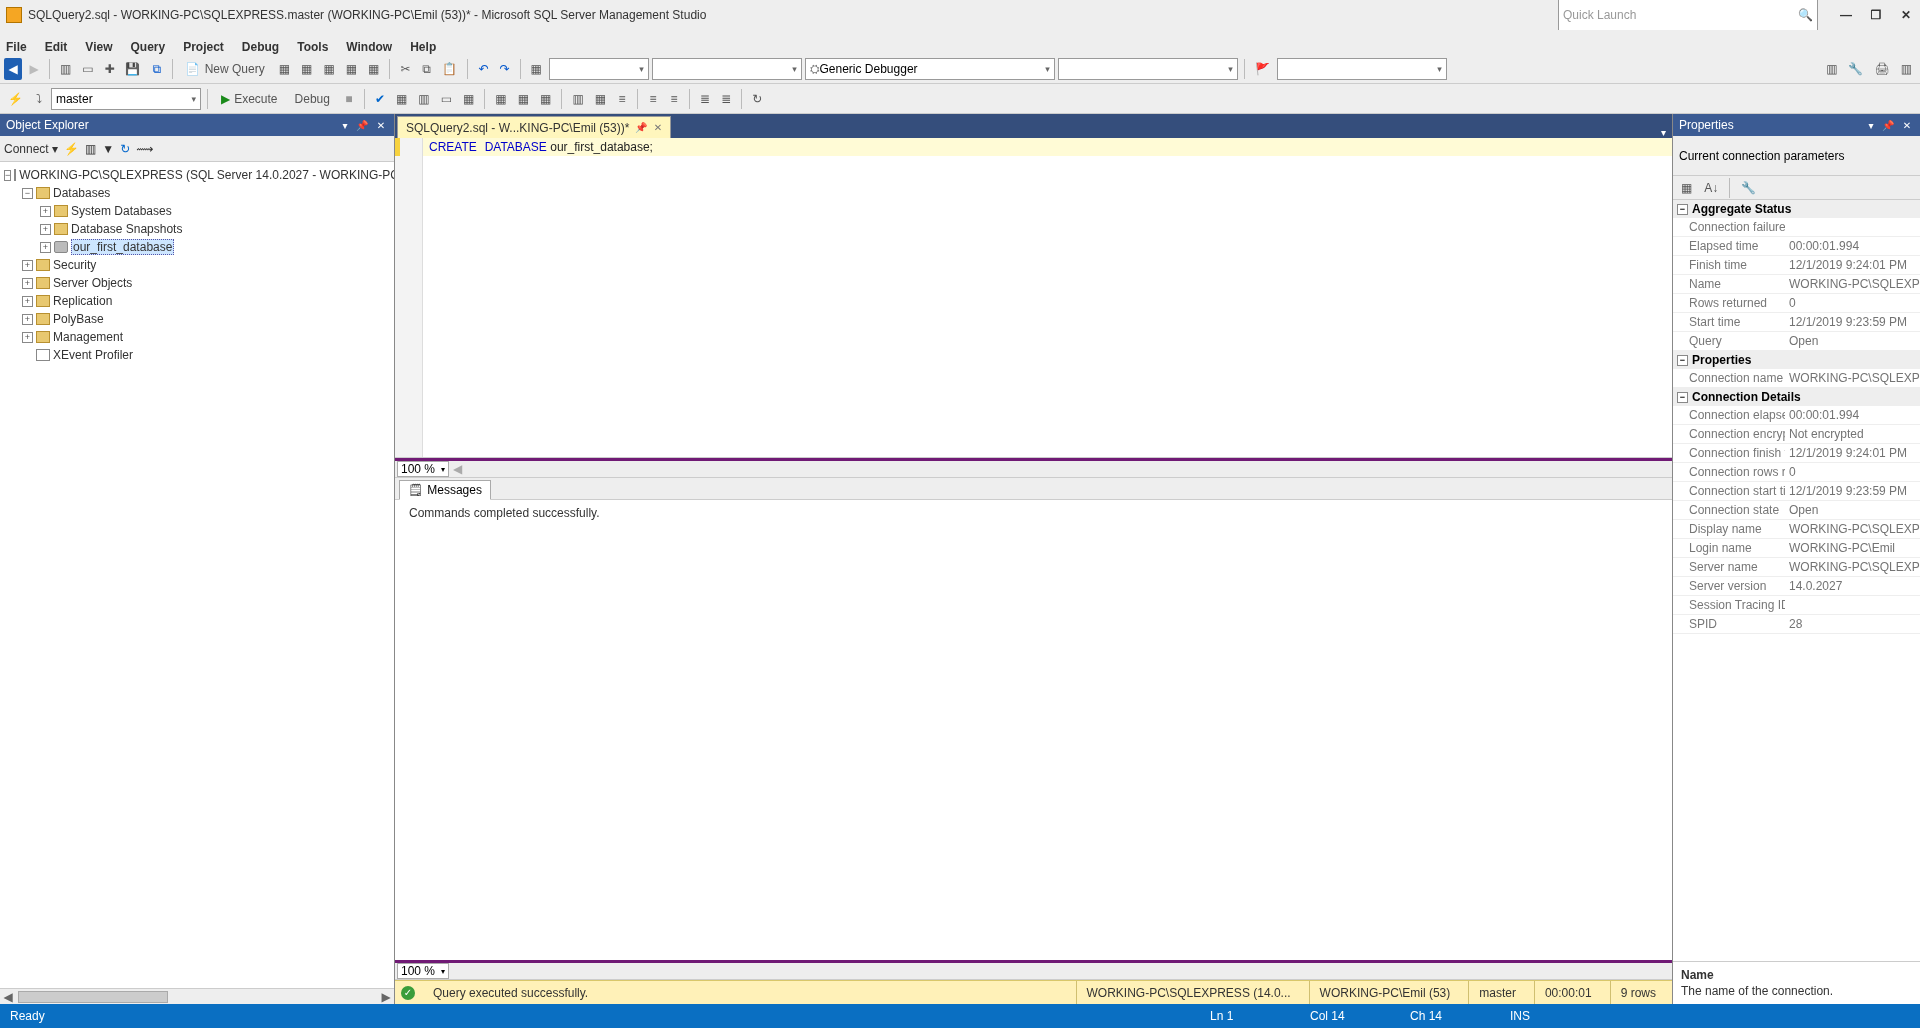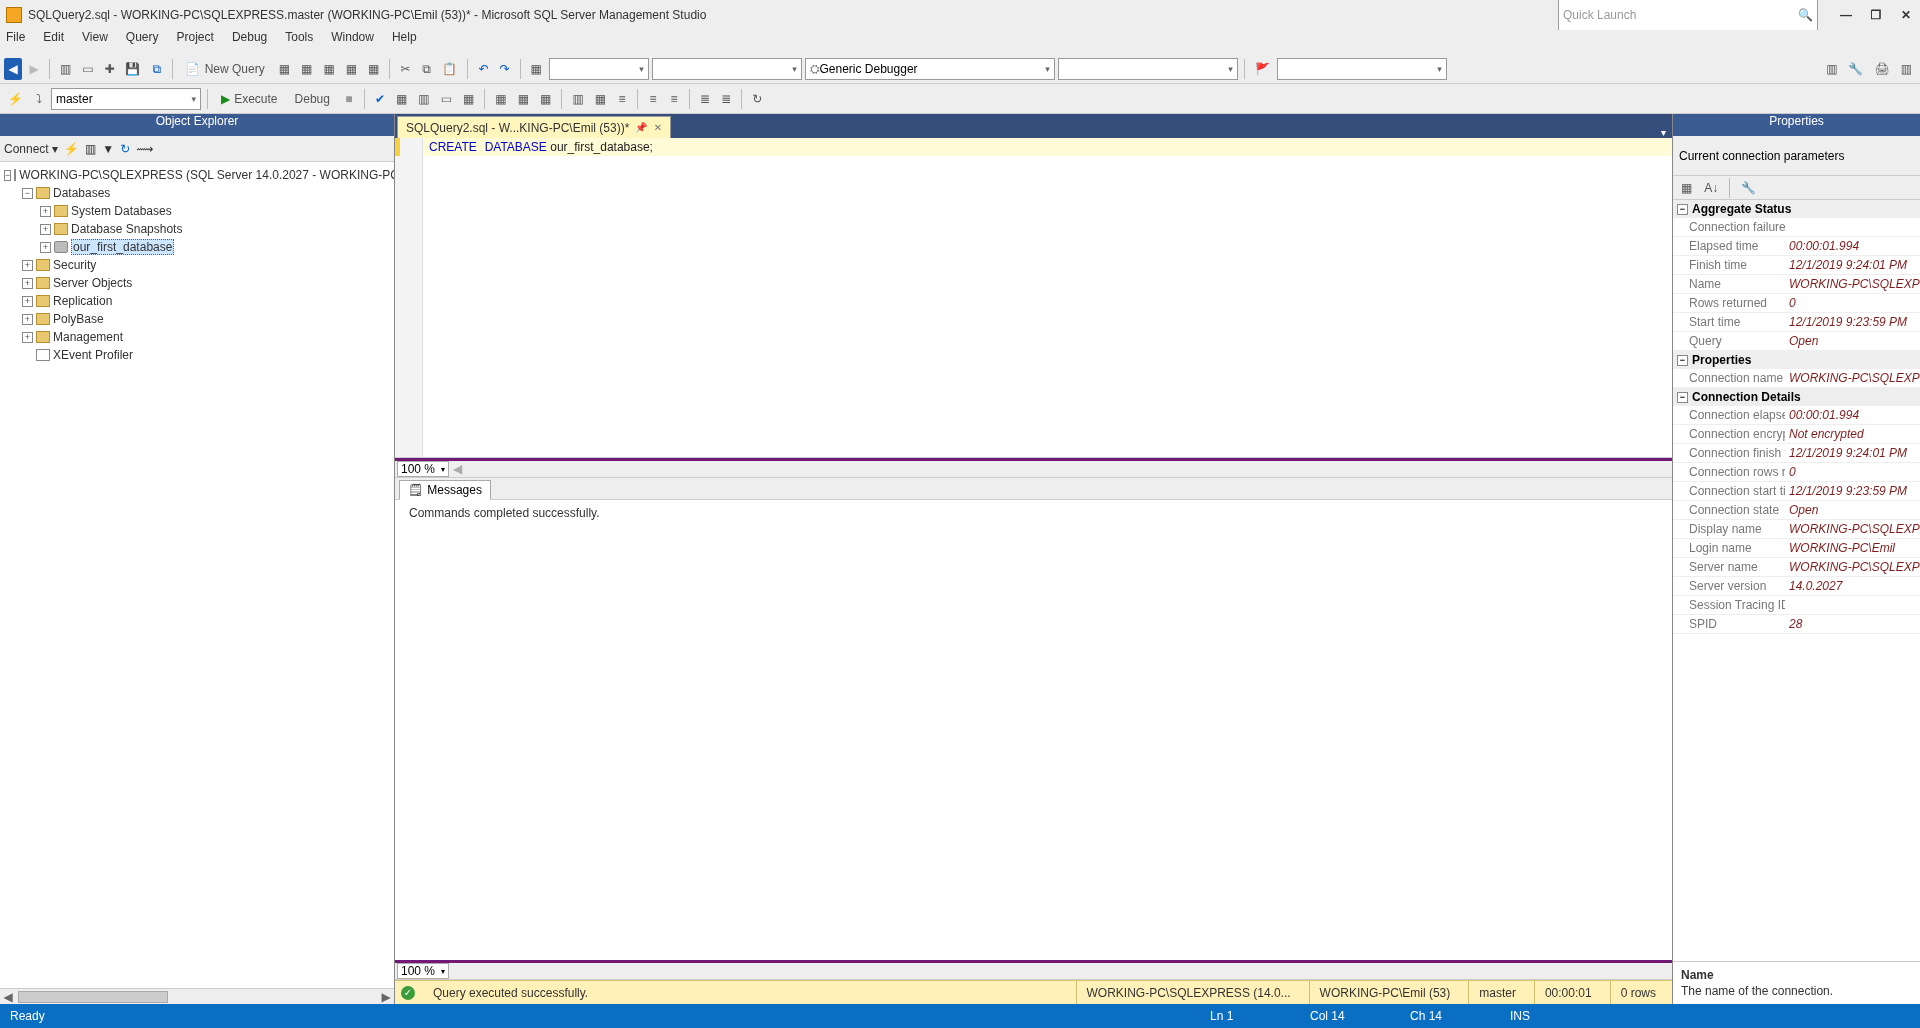--- a/index.html
+++ b/index.html
@@ -5,32 +5,32 @@
 * { margin: 0; padding: 0; box-sizing: border-box; font-family: "Segoe UI", Tahoma, sans-serif; font-size: 12px; }
 body { background: #fff; width: 1920px; height: 1028px; overflow: hidden; display: flex; flex-direction: column; }
 .titlebar { height: 30px; background: #eee; display: flex; align-items: center; padding: 0 6px; gap: 6px; }
 .titlebar .icon { width:16px; height:16px; background:#f5a623; display:inline-block; border:1px solid #b27400;}
 .titlebar .title { flex:0 0 auto; color:#333; }
 .titlebar .spacer { flex:1; }
 .titlebar .quicklaunch { width:260px; height:36px; border:1px solid #999; background:#fff; display:flex; align-items:center; padding:0 4px; color:#999;justify-content:center; }
 .titlebar .quicklaunch .mag { margin-left:auto; color:#666; }
 .winbtns { display:flex; gap:14px; margin-left:14px; }
 .winbtn { width:16px; text-align:center; color:#333; cursor:default; font-weight:bold;}
-.menubar { height:24px; background:#eee; display:flex; align-items:flex-start; padding:0 6px; gap:18px; color:#333; }
+.menubar { height:24px; background:#eee; display:flex; align-items:flex-end; padding:0 6px; gap:18px; color:#333;font-weight:bold; }
 .menubar span { cursor:default; }
 .toolbar { height:30px; background:#eee; border-bottom:1px solid #ccc; display:flex; align-items:center; padding:0 4px; gap:3px; }
 .tbtn { min-width:18px; height:22px; display:flex; align-items:center; justify-content:center; padding:0 3px; color:#555; border:1px solid transparent; }
 .tbtn.text { padding:0 6px; gap:4px; }
 .sep { width:1px; height:20px; background:#bbb; margin:0 3px; }
 .dd { border:1px solid #999; background:#fff; height:22px; display:flex; align-items:center; padding:0 4px; }
 .dd .arrow { margin-left:auto; font-size:9px; color:#666; }
 .toolbar2 { height:30px; background:#eee; border-bottom:1px solid #ccc; display:flex; align-items:center; padding:0 4px; gap:3px; }
 .main { flex:1; display:flex; min-height:0; }
 .panel { display:flex; flex-direction:column; background:#fff; }
-.panel-header { height:22px; background:#3b5b93; color:#fff; display:flex; align-items:center; padding:0 6px; gap:4px;flex-direction:column; }
+.panel-header { height:22px; background:#3b5b93; color:#fff; display:flex; align-items:center; padding:0 6px; gap:4px; }
 .panel-header .ptitle { flex:1; }
 .panel-header .pbtn { width:14px; text-align:center; font-size:10px; cursor:default; }
 .objexp { width:395px; border-right:1px solid #888; }
 .connectbar { height:26px; background:#eee; border-bottom:1px solid #ccc; display:flex; align-items:center; padding:0 4px; gap:6px;text-align:center; }
 .connectbar .cbtn { color:#333; }
 .tree { flex:1; overflow:auto; padding:4px 2px; color:#333; }
 .tnode { display:flex; align-items:center; height:18px; gap:3px; white-space:nowrap; }
 .texp { width:11px; height:11px; border:1px solid #888; font-size:9px; line-height:9px; text-align:center; color:#555; }
 .texp.blank { border:none; }
 .ticon { width:14px; height:12px; background:#e8c870; border:1px solid #b89030; display:inline-block; }
@@ -62,21 +62,21 @@
 .querystatus .cell { padding:0 10px; border-left:1px solid #d0bf70; height:100%; display:flex; align-items:center;}
 .querystatus .first { border-left:none; flex:1; }
 .props { width:248px; border-left:1px solid #888; }
 .propsubhdr { height:40px; background:#eee; border-bottom:1px solid #ccc; display:flex; align-items:center; padding:0 6px; }
 .ptoolbar { height:24px; background:#eee; border-bottom:1px solid #ccc; display:flex; align-items:center; padding:0 4px; gap:4px;}
 .pgrid { flex:1; overflow:auto; font-size:11.5px; }
 .pgroup { background:#eee; font-weight:bold; padding:2px 4px; display:flex; align-items:center; gap:4px; }
 .pgroup .gexp { width:11px; height:11px; border:1px solid #888; font-size:9px; line-height:9px; text-align:center; background:#fff;}
 .prow { display:flex; border-bottom:1px solid #eee; }
 .prow .pk { width:112px; padding:2px 4px 2px 16px; color:#777; white-space:nowrap; overflow:hidden; }
-.prow .pv { flex:1; padding:2px 4px; color:#7f1d1d; white-space:nowrap; overflow:hidden;font-style:italic;}
+.prow .pv { flex:1; padding:2px 4px; color:#737373; white-space:nowrap; overflow:hidden;}
 .pdesc { border-top:1px solid #ccc; padding:6px 8px; color:#333; }
 .pdesc .pdtitle { font-weight:bold; margin-bottom:2px; }
 .statusbar { height:24px; background:#0a6fc2; color:#fff; display:flex; align-items:center; padding:0 10px; gap:40px; }
 .statusbar .seg { min-width:60px; }
 .statusbar .segwide { flex:1; }
 </style>
 </head>
 <body>
 
 <div class="titlebar">
@@ -319,21 +319,21 @@
           <span style="margin-left:auto;font-size:8px">▾</span>
         </div>
     </div>
     <div class="querystatus">
       <span class="ok">✓</span>
       <span class="cell first">Query executed successfully.</span>
       <span class="cell">WORKING-PC\SQLEXPRESS (14.0...</span>
       <span class="cell">WORKING-PC\Emil (53)</span>
       <span class="cell">master</span>
       <span class="cell">00:00:01</span>
-      <span class="cell">0 rows</span>
+      <span class="cell">9 rows</span>
     </div>
   </div>
 
   <div class="panel props">
     <div class="panel-header">
       <span class="ptitle">Properties</span>
       <span class="pbtn">▾</span>
       <span class="pbtn">📌</span>
       <span class="pbtn">✕</span>
     </div>

